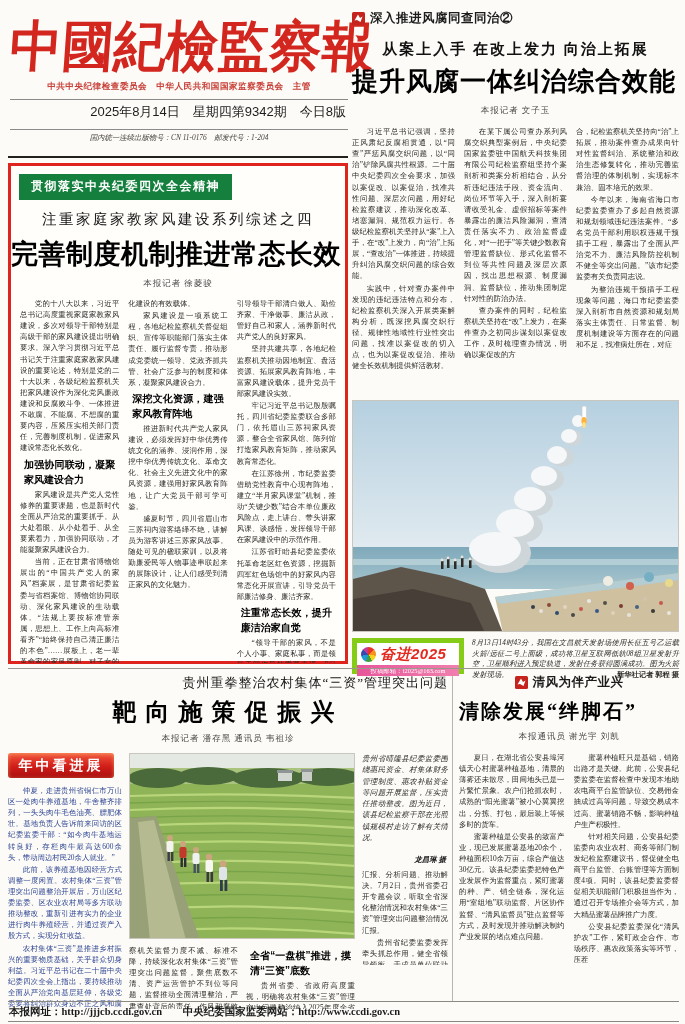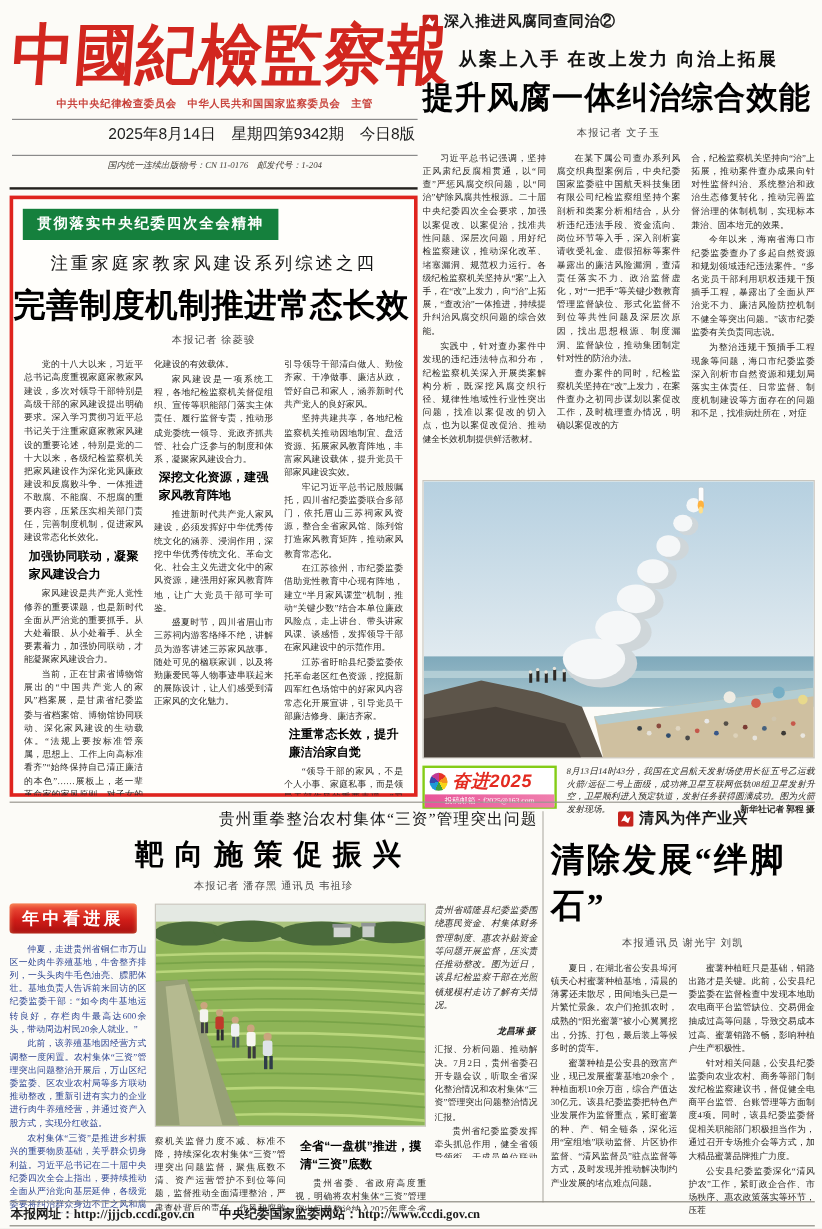--- a/index.html
+++ b/index.html
@@ -28,21 +28,21 @@
               font-size:10px;font-weight:bold;color:#000;text-indent:0;}
   
   .lead{position:absolute;left:352px;top:10px;width:327px;}
   .lead .subtitle{margin-top:13px;}
   .lead .headline{font-size:26px;letter-spacing:1px;margin-top:5px;}
   .lead .byline{margin-top:6px;}
   .lead .colset{margin-top:9px;height:276px;}
   .rocket-fig{position:absolute;left:352px;top:400px;width:327px;height:232px;margin:0;overflow:hidden;
               border:1px solid #c9c6be;box-sizing:border-box;}
   .photobar{position:absolute;left:352px;top:638px;width:327px;height:46px;display:flex;gap:8px;}
-  .fj-badge{width:112px;height:36px;border:2px solid #84cc16;background:#fff;box-sizing:border-box;flex:none;}
+  .fj-badge{width:112px;height:36px;border:5px solid #84cc16;background:#fff;box-sizing:border-box;flex:none;}
   .fj-top{display:flex;align-items:center;gap:4px;padding:2px 4px 0;}
   .fj-logo{width:15px;height:15px;border-radius:50%;flex:none;
            background:conic-gradient(#e63329 0 14%,#f5921e 14% 28%,#f7d41a 28% 42%,#3f9f3c 42% 56%,#1f9ad6 56% 72%,#3949ab 72% 86%,#c23a94 86% 100%);
            box-shadow:inset 0 0 0 2px #fff0;}
   .fj-title{color:#e32a20;font-style:italic;font-weight:bold;font-size:15px;
             font-family:"Liberation Sans","DejaVu Sans",sans-serif;letter-spacing:.5px;}
   .fj-mail{margin-top:1px;background:linear-gradient(90deg,#e8559a,#f07fae);color:#fff;font-size:6.4px;
            text-align:center;line-height:11px;height:11px;}
   .cap{flex:1;font-size:7.3px;line-height:1.45;color:#2c2a27;text-align:justify;font-style:italic;}
   .cap .credit{font-style:normal;font-weight:bold;white-space:nowrap;float:right;}
@@ -71,21 +71,21 @@
   .blue .col, .col.blue{color:#2e4593;}
   .bl-left .col{margin-top:7px;flex:1;}
   .bl-mid{width:226px;flex:none;}
   .field-fig{margin:0;width:226px;height:186px;overflow:hidden;border:1px solid #c9c6be;box-sizing:border-box;}
   .underset{display:flex;gap:8px;height:64px;margin-top:6px;}
   .bl-right{flex:1;overflow:hidden;}
   .bl-cap{font-size:7.5px;line-height:1.5;font-style:italic;color:#2c2a27;text-align:justify;}
   .bl-credit{font-size:7.5px;font-style:italic;font-weight:bold;text-align:right;margin:12px 2px 4px 0;}
   .br{position:absolute;left:459px;top:674px;width:220px;}
   .br .tagrow{justify-content:center;}
-  .br .headline{font-size:28px;letter-spacing:2px;margin-top:7px;}
+  .br .headline{font-size:20px;letter-spacing:2px;margin-top:7px;}
   .br .byline{margin-top:6px;}
   .br .colset{margin-top:9px;height:248px;}
   
   .f-rule1{position:absolute;left:8px;top:1001px;width:671px;height:1px;background:#8c8981;}
   .f-text{position:absolute;left:0;top:1005px;width:685px;text-align:left;font-weight:bold;font-size:10.5px;color:#1b1b1b;}
   .f-text span{margin:0 9px;}
   .f-rule2{position:absolute;left:8px;top:1021px;width:671px;height:1px;background:#8c8981;}
   .ticon{width:13px;height:13px;flex:none;}
 </style>
 </head>

